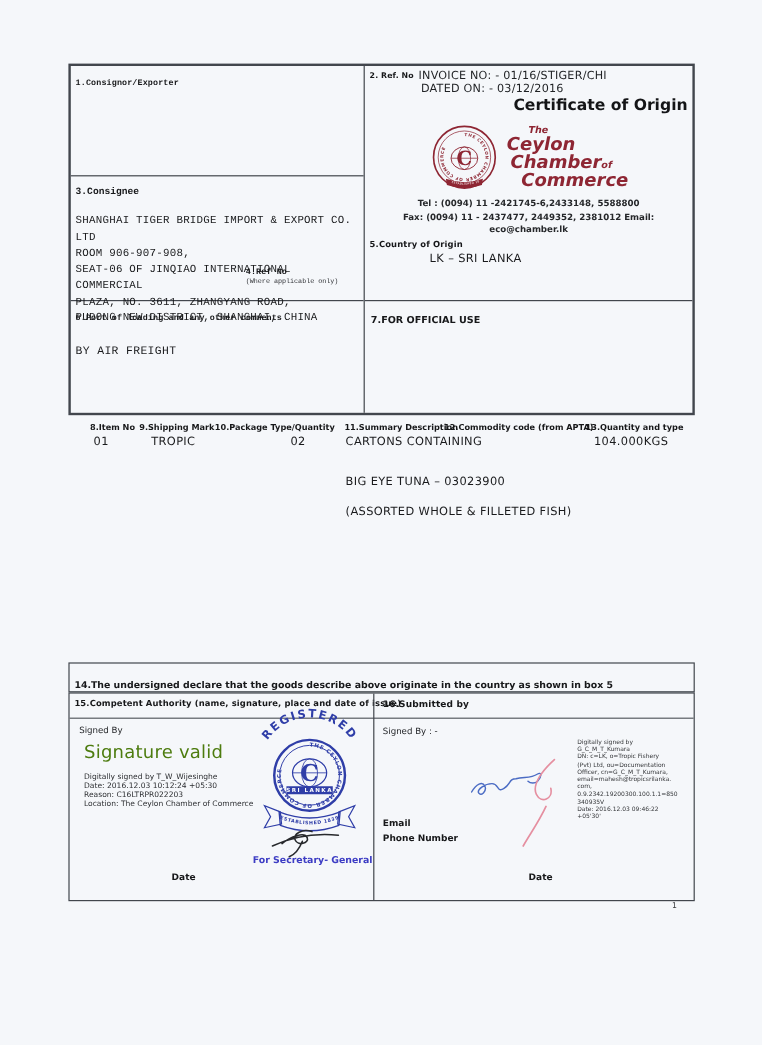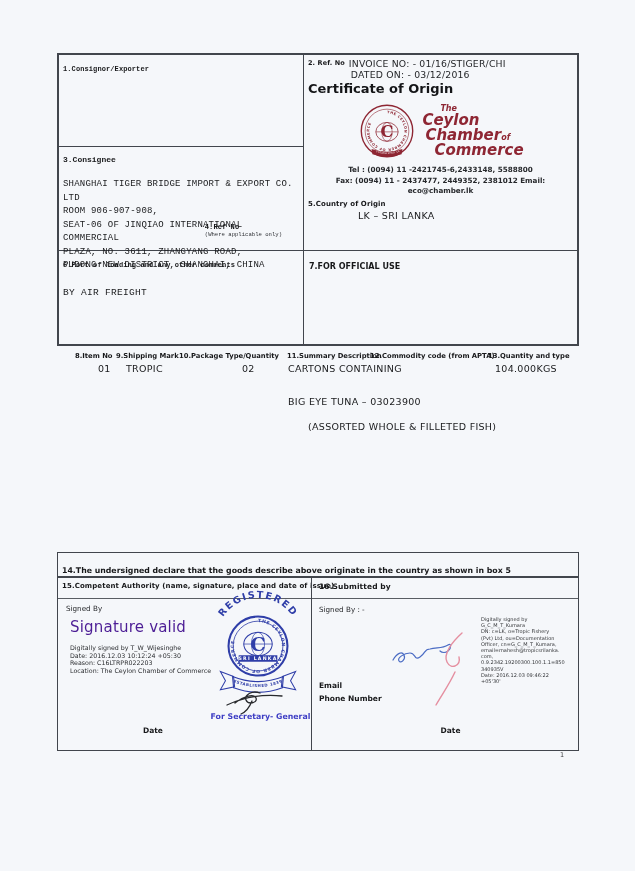--- a/index.html
+++ b/index.html
@@ -16,33 +16,33 @@
   
   .main-box { left:57px; top:53px; width:522px; height:293px; border:2px solid #42464d; }
   .col-left { position:absolute; left:0; top:0; width:245px; height:100%; border-right:1.5px solid #42464d;font-family:Liberation Mono, monospace; }
   .cell-1 { position:relative; height:92px; border-bottom:1.5px solid #42464d; padding:3px 4px; }
   .cell-3 { position:relative; height:104px; border-bottom:1.5px solid #42464d; padding:2px 4px; }
   .cell-6 { position:relative; height:93px; padding:3px 4px; }
   .col-right { position:absolute; left:245px; top:0; right:0; height:100%; }
   .cell-ref { position:relative; height:196px; border-bottom:1.5px solid #42464d; padding:3px 4px; }
   .cell-7 { position:relative; height:91px; padding:3px 5px; }
   .refline { display:flex; gap:4px; }
-  .cert-title { text-align:left; font-weight:bold; font-size:13px; margin-top:1px; color:#141517; }
+  .cert-title { text-align:right; font-weight:bold; font-size:13px; margin-top:1px; color:#141517; }
   .logo-row { display:flex; justify-content:center; align-items:center; gap:5px; margin-top:3px; height:64px; }
   .wm { font-weight:bold; font-style:italic; line-height:1.0; }
   .wm div { white-space:nowrap; }
   .addr { text-align:center; font-weight:bold; font-size:7.2px; line-height:10.5px; color:#26282b; margin-top:2px; }
   .consignee-lines { margin-top:11px; font-size:9px; line-height:13.5px; letter-spacing:.2px; color:#191a1c; }
   .hdrcell { position:absolute; font-weight:bold; font-size:6.8px; color:#17181a; white-space:nowrap; }
   .rowcell { position:absolute; font-size:9.5px; color:#191a1c; letter-spacing:.3px; white-space:nowrap; }
   .box14 { left:57px; top:552px; width:522px; height:25px; padding:5px 4px; }
   .bottom-box { left:57px; top:577px; width:522px; height:174px; }
   .b-div { position:absolute; left:253px; top:0; bottom:0; width:0; border-left:1.5px solid #42464d; }
   .b-hdr { position:absolute; left:0; right:0; top:0; height:21px; border-bottom:1px solid #595d63; }
-  .sig-valid { font-size:15px; color:#4c1d95; letter-spacing:.2px; }
+  .sig-valid { font-size:15px; color:#4d7c0f; letter-spacing:.2px; }
   .digi15 { font-size:6.3px; line-height:7.6px; color:#2b2d30; letter-spacing:0; }
   .digi16 { font-size:5px; line-height:6.2px; color:#35373a; width:96px; }
   .secgen { color:#3d3dc4; font-weight:bold; font-size:7.8px; text-align:center; }
   .datelbl { font-weight:bold; font-size:7.5px; color:#17181a; }
   .pagenum { font-size:6.5px; color:#3a3c3f; }
 </style>
 </head>
 <body>
 
 <div class="page">
@@ -130,28 +130,28 @@
   </div>
 
   <div>
     <span class="hdrcell" style="left:75px;  top:352px;">8.Item No</span>
     <span class="hdrcell" style="left:116px; top:352px;">9.Shipping Mark</span>
     <span class="hdrcell" style="left:179px; top:352px;">10.Package Type/Quantity</span>
     <span class="hdrcell" style="left:287px; top:352px;">11.Summary Description</span>
     <span class="hdrcell" style="left:370px; top:352px;">12.Commodity code (from APTA)</span>
     <span class="hdrcell" style="left:488px; top:352px;">13.Quantity and type</span>
 
-    <span class="rowcell" style="left:78px;  top:363px;margin-left:20px;">01</span>
+    <span class="rowcell" style="left:78px;  top:363px;">01</span>
     <span class="rowcell" style="left:126px; top:363px;">TROPIC</span>
     <span class="rowcell" style="left:242px; top:363px;">02</span>
     <span class="rowcell" style="left:288px; top:363px;">CARTONS CONTAINING</span>
     <span class="rowcell" style="left:495px; top:363px;">104.000KGS</span>
 
     <span class="rowcell" style="left:288px; top:396px;">BIG EYE TUNA – 03023900</span>
-    <span class="rowcell" style="left:288px; top:421px;margin-left:20px;">(ASSORTED WHOLE &amp; FILLETED FISH)</span>
+    <span class="rowcell" style="left:288px; top:421px;">(ASSORTED WHOLE &amp; FILLETED FISH)</span>
   </div>
 
   <div class="abs bd box14">
     <span class="lbl8" style="font-size:7.8px;">14.The undersigned declare that the goods describe above originate in the country as shown in box 5</span>
   </div>
 
   <div class="abs bd bottom-box">
     <div class="b-hdr">
       <span class="lbl" style="position:absolute; left:4px; top:4px;">15.Competent Authority (name, signature, place and date of issue)</span>
       <span class="lbl" style="position:absolute; left:261px; top:4px; font-size:7.5px;">16.Submitted by</span>

